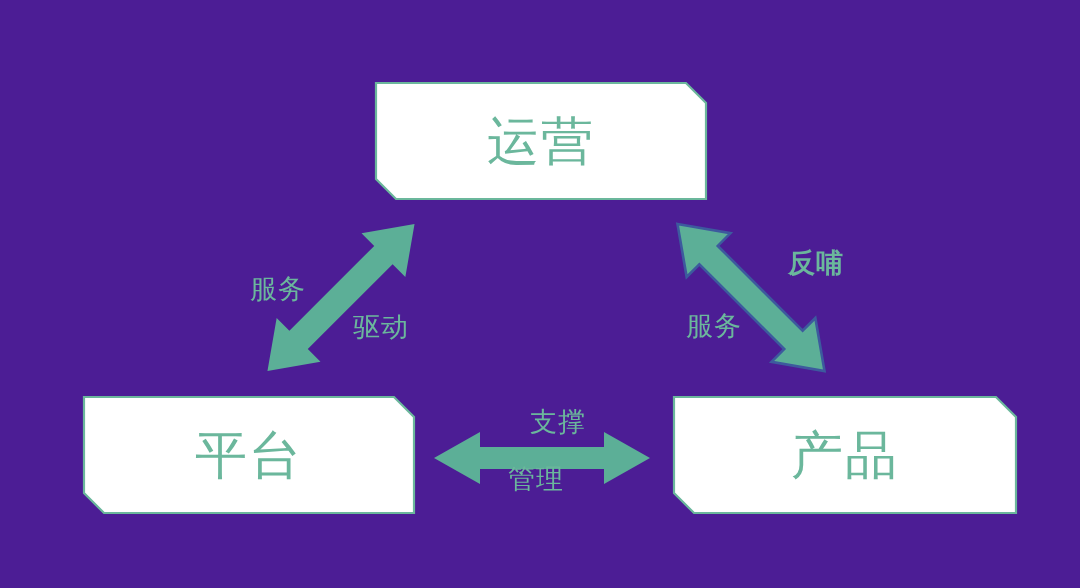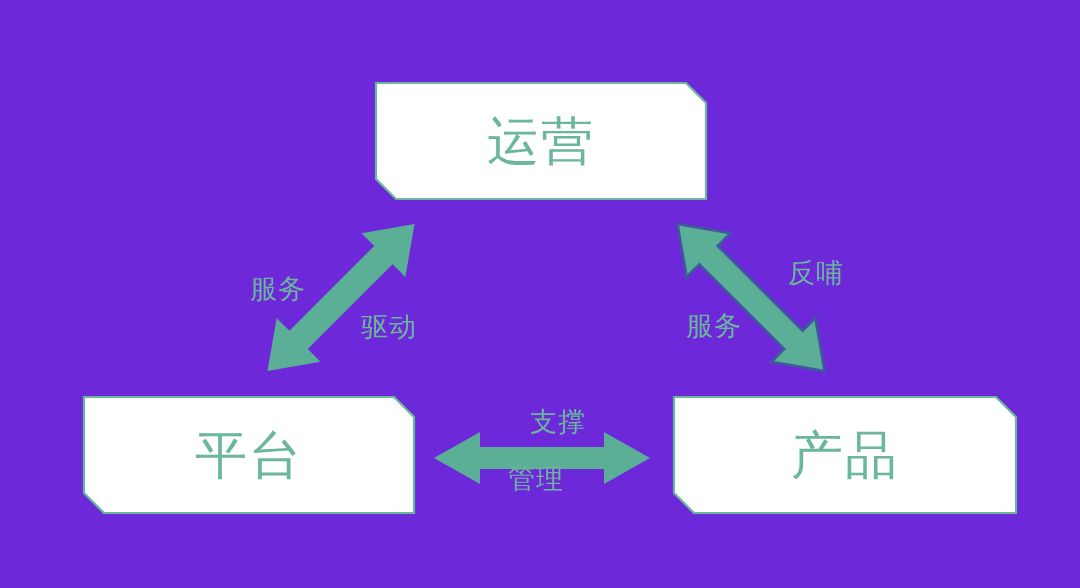--- a/index.html
+++ b/index.html
@@ -51,21 +51,21 @@
     font-family: "Liberation Sans", "DejaVu Sans", sans-serif;
     font-weight: 400;
     white-space: nowrap;
     user-select: none;
     letter-spacing: 1px;
   }
 </style>
 </head>
 <body>
 
-<div id="canvas" style="background: #6d28d9;">
+<div id="canvas" style="background: #4c1d95;">
 
   <svg id="diagram-svg" viewBox="0 0 1080 588" xmlns="http://www.w3.org/2000/svg">
 
     <polygon points="376,83 686,83 706,103 706,199 396,199 376,179" fill="#FFFFFF" stroke="#6BB79C" stroke-width="2.2" stroke-linejoin="miter"></polygon>
 
     <polygon points="84,397 394,397 414,417 414,513 104,513 84,493" fill="#FFFFFF" stroke="#6BB79C" stroke-width="2.2" stroke-linejoin="miter"></polygon>
 
     <polygon points="674,397 996,397 1016,417 1016,513 694,513 674,493" fill="#FFFFFF" stroke="#6BB79C" stroke-width="2.2" stroke-linejoin="miter"></polygon>
 
     <g transform="translate(341,297.5) rotate(-45)">
@@ -90,23 +90,23 @@
   <div class="node-box" style="left:84px; top:397px; width:330px; height:116px;border-radius:32px;">
     <span class="node-label" style="color: rgb(107, 183, 156);">平台</span>
   </div>
 
   <div class="node-box" style="left:674px; top:397px; width:342px; height:116px;text-align:right;">
     <span class="node-label" style="color: rgb(107, 183, 156);">产品</span>
   </div>
 
   <span class="edge-label" style="left: 250px; top: 276px; color: rgb(107, 183, 156);">服务</span>
 
-  <span class="edge-label" style="left: 353px; top: 314px; color: rgb(107, 183, 156); margin-left: 8px;">驱动</span>
+  <span class="edge-label" style="left: 353px; top: 314px; color: rgb(107, 183, 156);">驱动</span>
 
-  <span class="edge-label" style="left: 788px; top: 260px; color: rgb(107, 183, 156);">反哺</span>
+  <span class="edge-label" style="left: 788px; top: 250px; color: rgb(107, 183, 156); font-weight: bold;">反哺</span>
 
   <span class="edge-label" style="left: 686px; top: 313px; color: rgb(107, 183, 156);">服务</span>
 
   <span class="edge-label" style="left: 508px; top: 409px; color: rgb(107, 183, 156); margin-left: 22px;">支撑</span>
 
   <span class="edge-label" style="left: 508px; top: 466px; color: rgb(107, 183, 156);">管理</span>
 
 </div>
 
 </body></html>

